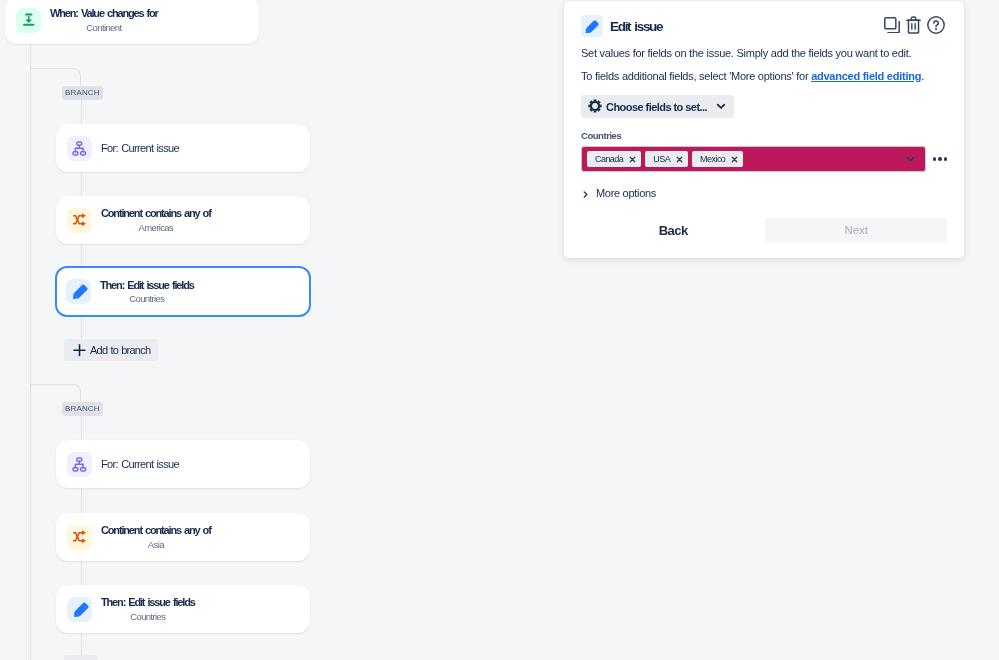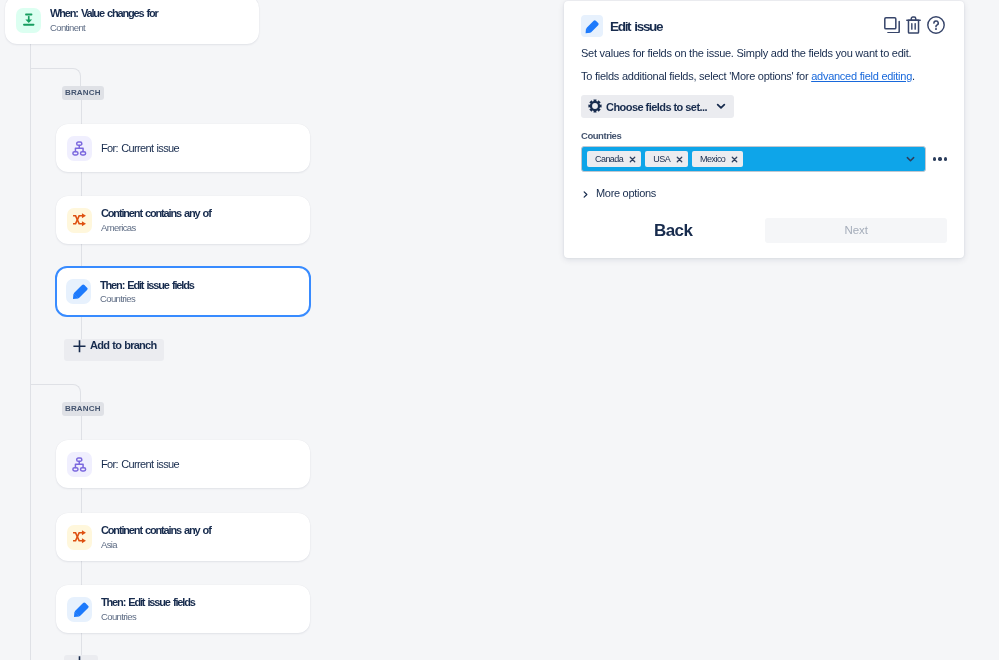--- a/index.html
+++ b/index.html
@@ -29,96 +29,96 @@
     border:2px solid #388BFF;
     box-shadow:none;
     padding-left:9px;
   }
   .ic {
     width:25px; height:25px; border-radius:7px;
     display:flex; align-items:center; justify-content:center;
     flex:0 0 auto;
   }
   .ic svg { display:block; }
-  .card .txt { margin-left:9px; }
+  .card .txt { margin-left:9px;text-align:center; }
   .t1 { font-size:11px; font-weight:700; color:#172B4D; line-height:13px; letter-spacing:-1.16px; word-spacing:1.2px;}
   .t2 { font-size:9.5px; font-weight:400; color:#5E6C84; line-height:11px; margin-top:1.5px; letter-spacing:-0.62px;}
   .t1only { font-size:11px; font-weight:400; color:#172B4D; line-height:13px; letter-spacing:-0.65px; word-spacing:0.8px;}
 
   .vline { position:absolute; width:1px; background:#DFE1E6; }
   .elbow { position:absolute; border-right:1px solid #DFE1E6; border-top:1px solid #DFE1E6;
            border-top-right-radius:8px; }
 
   .branchpill {
     position:absolute;
     background:#DFE1E6;
     border-radius:3px;
     font-size:8px;
-    font-weight:700;
+    font-weight:400;
     letter-spacing:.15px;
     color:#44546F;
     height:14px;
     line-height:14px;
     padding:0 3px;
   }
 
   .addbtn {
     position:absolute;
     background:#EBECF0;
     border-radius:3px;
-    display:flex; align-items:flex-start;
+    display:flex; align-items:center;
     padding:0 8px;
     height:22px;
-    font-size:11px; font-weight:700; color:#172B4D; letter-spacing:-0.75px; word-spacing:0.8px;
+    font-size:11px; font-weight:400; color:#172B4D; letter-spacing:-0.75px; word-spacing:0.8px;
   }
   .addbtn .plusic { margin-right:3px; display:flex; }
 
   
   #panel {
     position:absolute; left:564px; top:1px; width:400px; height:257px;
     background:#fff; border-radius:4px;
     box-shadow: 0 2px 6px rgba(9,30,66,.10), 0 0 2px rgba(9,30,66,.10);
   }
   #panel .inner { padding: 13px 17px 0 17px; }
   .phead { display:flex; align-items:center; }
   .picon {
     width:22px;height:22px;border-radius:4px;background:#E7F1FD;
     display:flex;align-items:center;justify-content:center;
   }
   .ptitle { font-size:13.5px; font-weight:700; color:#172B4D; margin-left:7px; letter-spacing:-1.3px; word-spacing:1.5px;}
   .pactions { margin-left:auto; display:flex; gap:6px; align-items:center; padding-right:2px; margin-top:2px;}
   .pdesc { font-size:11px; color:#172B4D; margin-top:7.5px; line-height:14px; letter-spacing:-0.25px;}
   .pdesc.d2 { margin-top:9.5px; }
-  a.link { color:#1868DB; text-decoration:underline; text-underline-offset:1px;}
+  a.link { color:#1868DB; text-decoration:underline; text-underline-offset:1px;font-weight:bold;}
   .choosebtn {
     display:inline-flex; align-items:center; background:#EBECF0; border-radius:3px;
     height:23px; padding:0 8px;
     font-size:11px; font-weight:700; color:#172B4D; margin-top:12px; letter-spacing:-0.55px;
   }
   .choosebtn .gear { margin-right:4px; margin-left:-1px; display:flex; margin-top:-1px;}
   .choosebtn .chev { margin-left:9px; display:flex; margin-top:-1px;}
   .flabel { font-size:9.5px; font-weight:700; color:#44546F; margin-top:12px; line-height:12px; letter-spacing:-0.45px;}
   .fieldrow { display:flex; align-items:center; margin-top:4px; }
   .select {
     width:376px; height:26px; border:1px solid #C1C7D0; border-radius:3px;
-    background:#0ea5e9; display:flex; align-items:center; padding:0 5px; gap:4px; position:relative;
+    background:#be185d; display:flex; align-items:center; padding:0 5px; gap:4px; position:relative;
   }
   .select .chev { position:absolute; right:10px; top:50%; transform:translateY(-50%); display:flex;}
   .chip {
     background:#EBECF0; border-radius:2px; height:16px; display:flex;
     align-items:center; padding:0 5px 0 8px; font-size:9px; color:#172B4D; gap:6px;
     letter-spacing:-0.55px;
   }
   .chip .x { display:flex; }
   .dots { margin-left:7px; display:flex; gap:2.2px; align-items:center;}
   .dots i { width:3.3px;height:3.3px;border-radius:50%;background:#2C3E5D; display:block;}
   .moreopt { margin-top:15px; font-size:11px; color:#172B4D; display:flex; align-items:flex-end; letter-spacing:-0.3px;}
   .moreopt .chev { margin-right:6px; display:flex;}
   .footer { display:flex; margin-top:19px; }
-  .backbtn { width:202px; text-align:center; font-size:17px; font-weight:700; color:#172B4D; line-height:25px; letter-spacing:-0.55px;}
+  .backbtn { width:202px; text-align:center; font-size:13px; font-weight:700; color:#172B4D; line-height:25px; letter-spacing:-0.55px;}
   .nextbtn { width:199px; text-align:center; font-size:11.5px; color:#A5ADBA; background:#F5F6F8; border-radius:3px; line-height:24px; letter-spacing:-0.1px;}
 </style>
 </head>
 <body>
 
 <div id="canvas">
 
   <div class="vline" style="left:30px; top:44px; height:616px;"></div>
   <div class="elbow" style="left:30px; top:68px; width:51px; height:22px;"></div>
   <div class="vline" style="left:81px; top:88px; height:258px;"></div>

